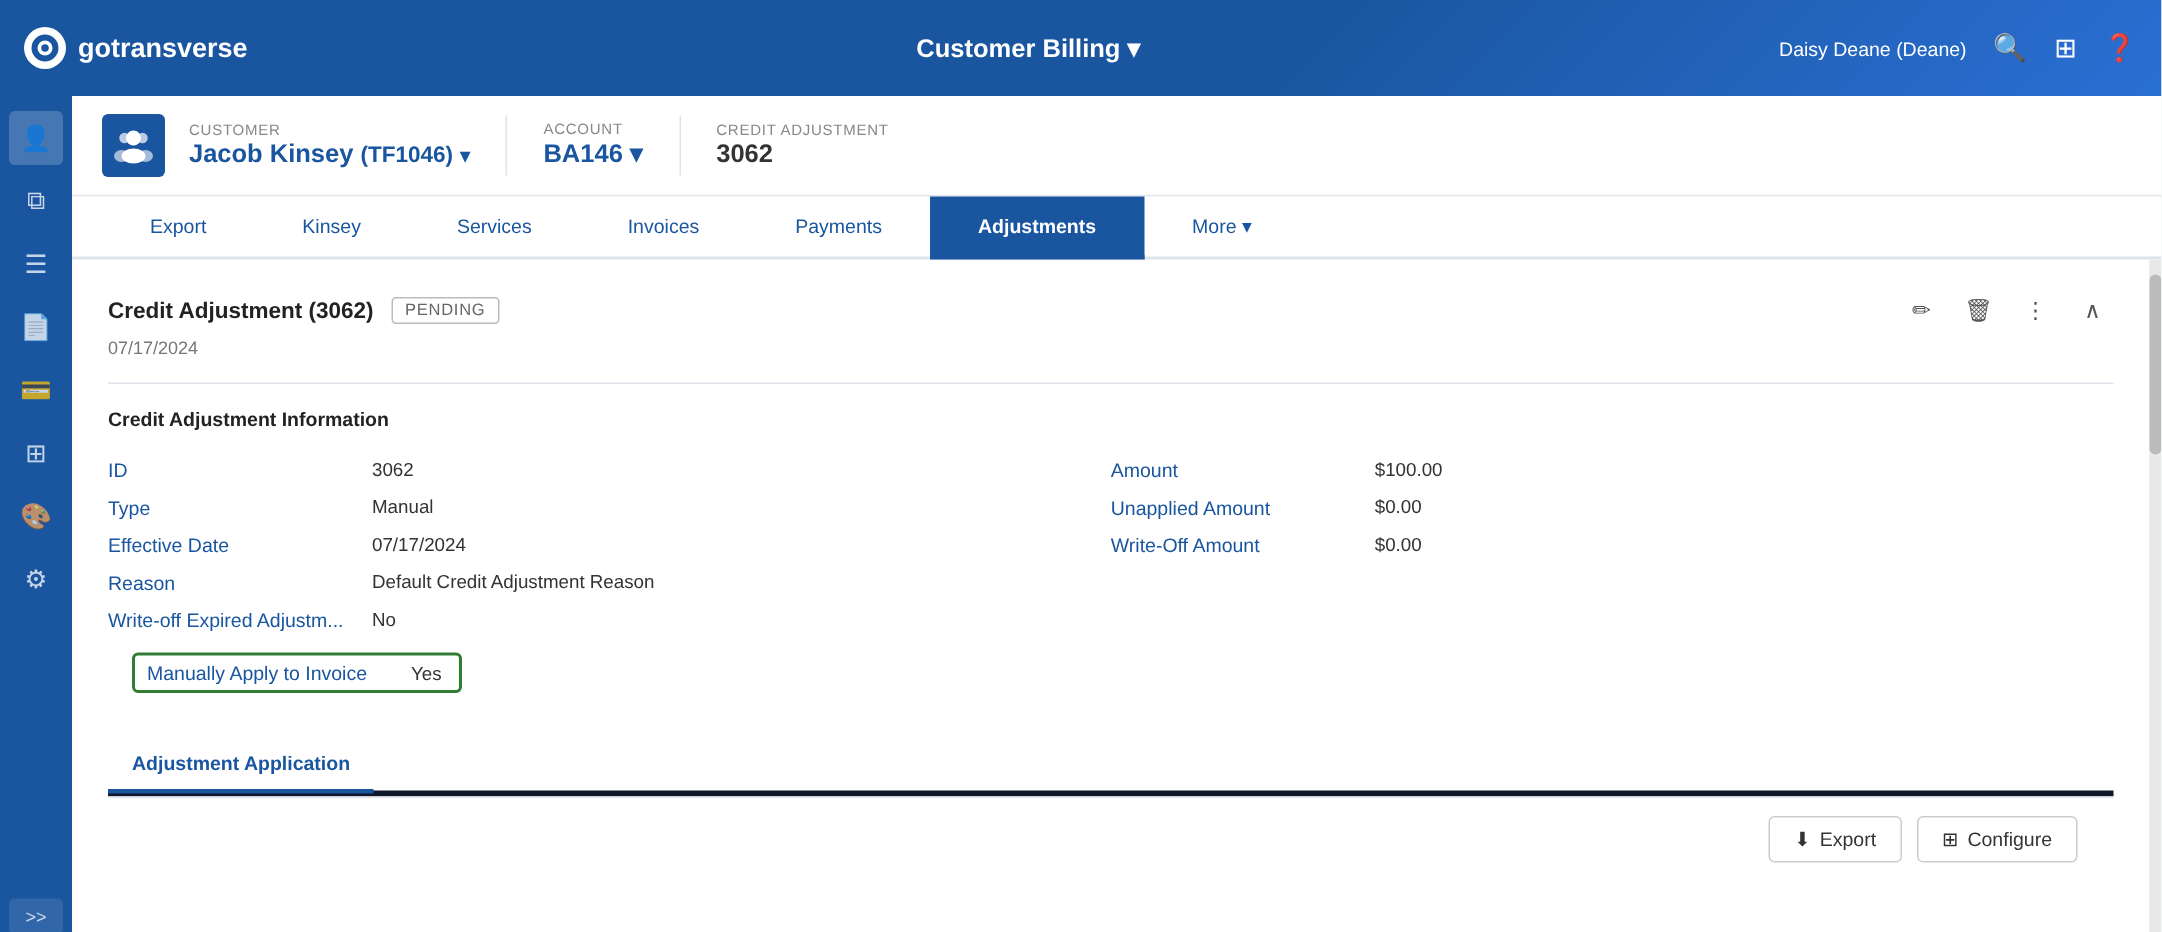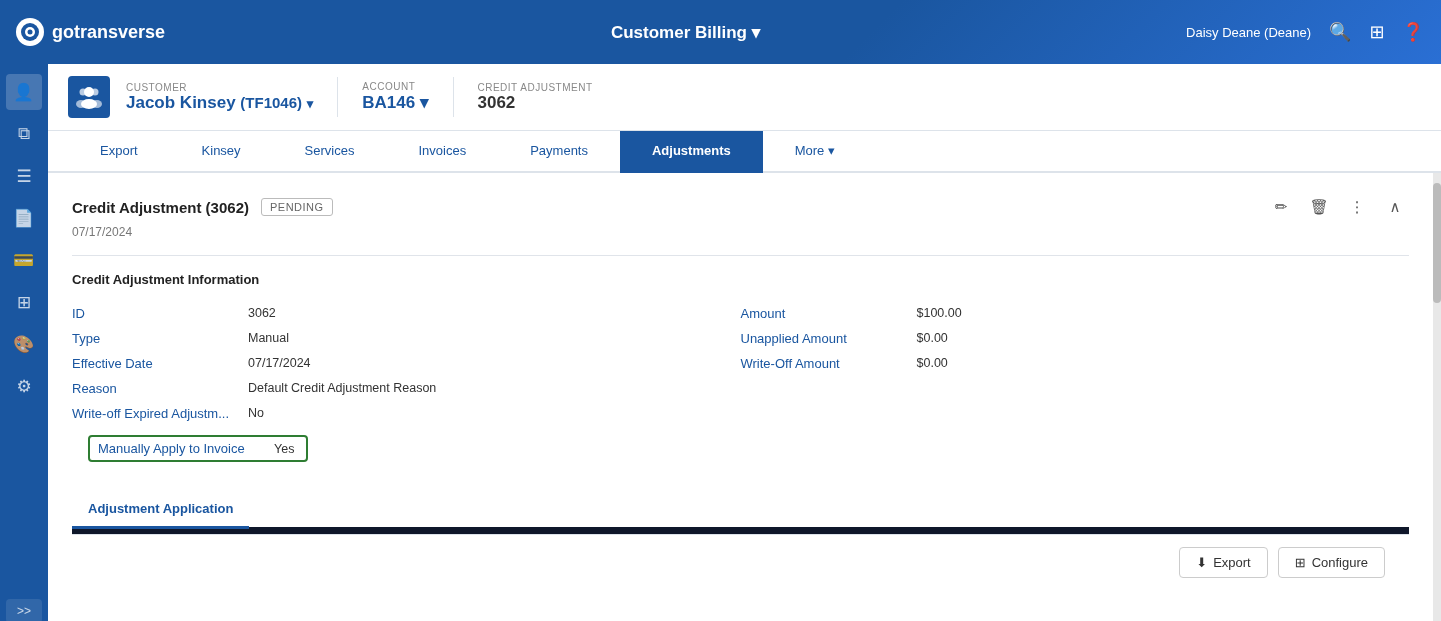--- a/index.html
+++ b/index.html
@@ -226,21 +226,21 @@
       border-radius: 4px;
       padding: 4px 12px 4px 8px;
       margin: 4px 0;
     }
     .highlight-row .info-label { color: #1a56a0; }
     .highlight-row .info-value { color: #333; }
 
     
     .sub-tabs {
       display: flex;
-      border-bottom: 7px solid #0f172a;
+      border-bottom: 4px solid #0f172a;
       margin-top: 20px;
       align-items: flex-end;
     }
     .sub-tab {
       padding: 10px 16px;
       font-size: 13px;
       cursor: pointer;
       color: #555;
       border-bottom: 3px solid transparent;
       margin-bottom: -2px;

